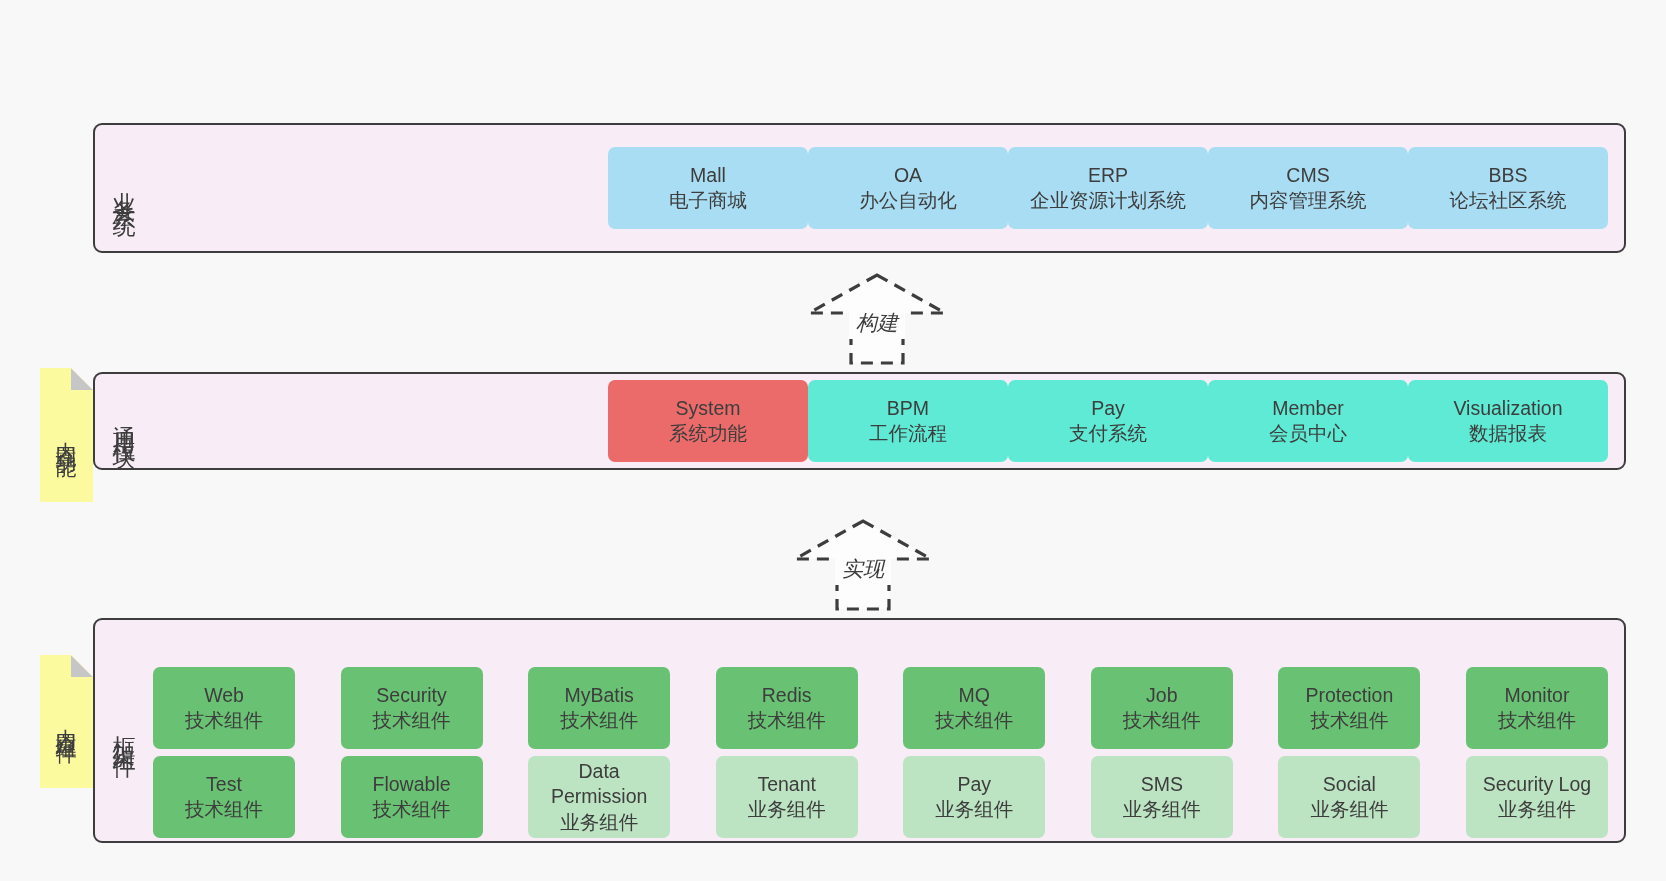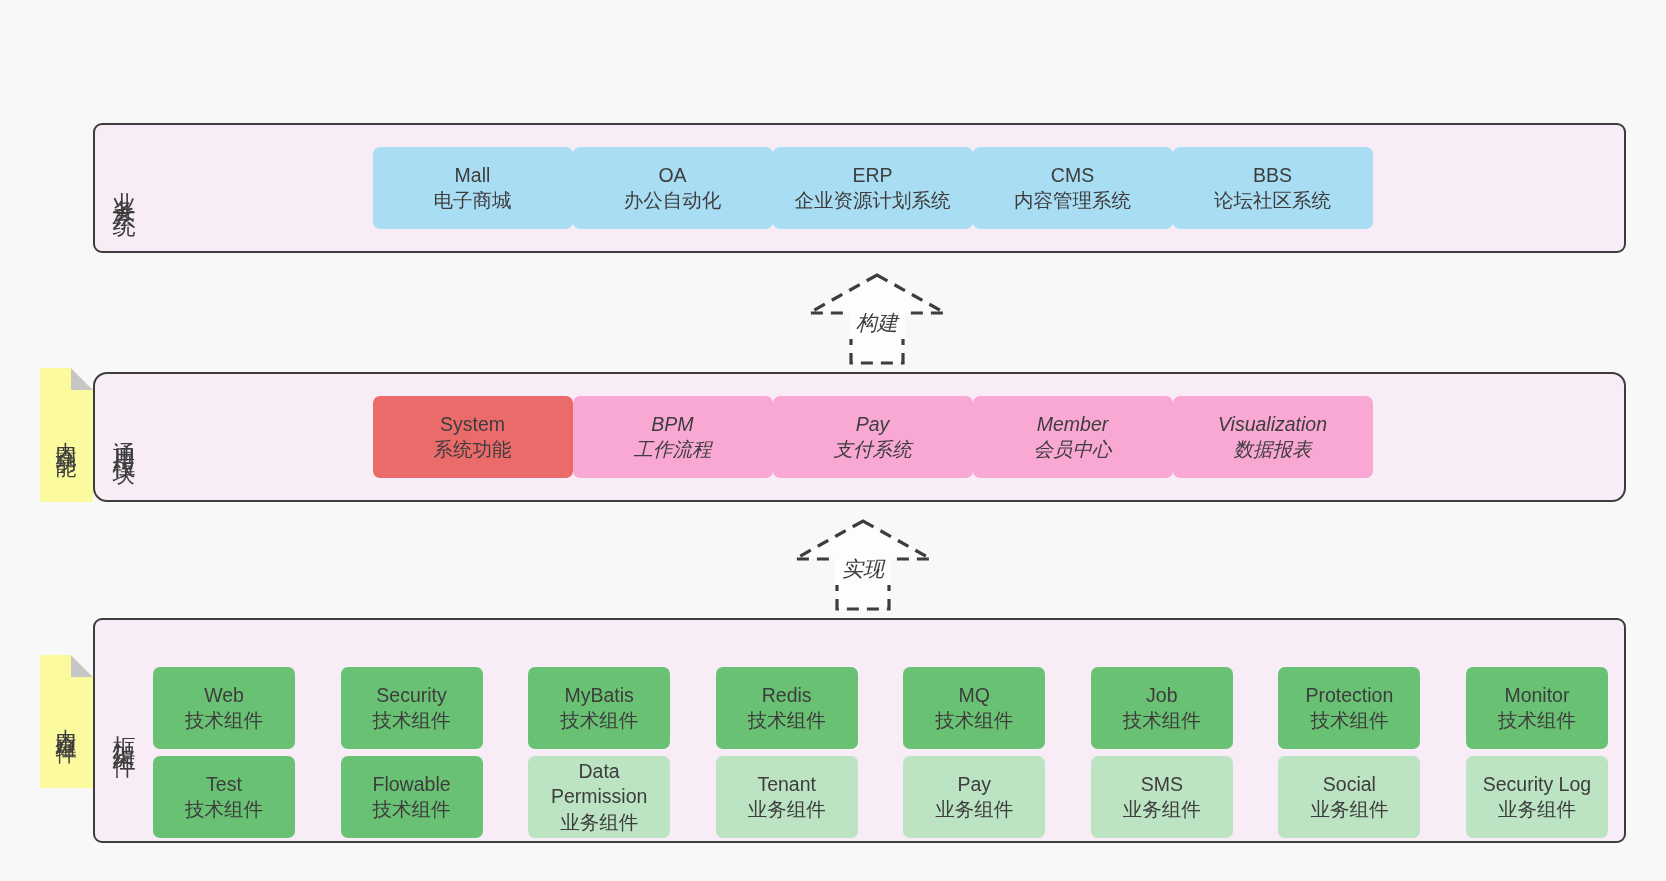--- a/index.html
+++ b/index.html
@@ -6,43 +6,43 @@
   body { font-family:"Liberation Sans","DejaVu Sans",sans-serif; color:#3d3d3d; }
   .canvas { position:relative; width:1666px; height:881px; background:#f8f8f8; overflow:hidden; }
 
   
   .panel {
     position:absolute; left:93px; width:1533px; box-sizing:border-box;
     background:#f8edf6; border:2px solid #3d3d3d; border-radius:9px;
     display:flex; align-items:stretch;
   }
   .panel-top    { top:123px; height:130px; }
-  .panel-mid    { top:372px; height:130px;border-radius:14px; }
+  .panel-mid    { top:372px; height:98px; }
   .panel-bottom { top:618px; height:225px; }
 
   .v-label { width:58px; flex:0 0 58px; display:flex; align-items:center; justify-content:center; }
   .v-label span {
     writing-mode:vertical-rl; text-orientation:upright;
     font-size:23px; letter-spacing:7px; line-height:1; color:#3d3d3d;
   }
 
-  .boxes { flex:1; display:flex; justify-content:center; align-items:center; padding-right:32px; }
+  .boxes { flex:1; display:flex; justify-content:flex-end; align-items:center; padding-right:16px; }
   .rows  { flex:1; display:flex; flex-direction:column; justify-content:center; gap:7px; padding-right:16px;margin-top:44px; }
   .row   { display:flex; justify-content:space-between; }
 
   .box {
     border-radius:7px; display:flex; flex-direction:column;
     align-items:center; justify-content:center; text-align:center;
     font-size:19.5px; line-height:1.3; box-sizing:border-box; padding:2px 4px;
   }
   .box-w6 { width:200px; height:82px; }
   .box-w8 { width:142px; height:82px; }
   .blue   { background:#a9ddf3; }
   .red    { background:#eb6b6b; }
-  .pink   { background:#f9a8d4;font-style:italic; }
+  .pink   { background:#5eead4; }
   .green  { background:#69c273; }
   .lgreen { background:#bce3c2; }
 
   
   .sticky {
     position:absolute; left:40px; width:53px; background:#fbfa9e;
     clip-path:polygon(0 0, calc(100% - 22px) 0, 100% 22px, 100% 100%, 0 100%);
     display:flex; align-items:center; justify-content:center;
   }
   .sticky-mid    { top:368px; height:134px; }

